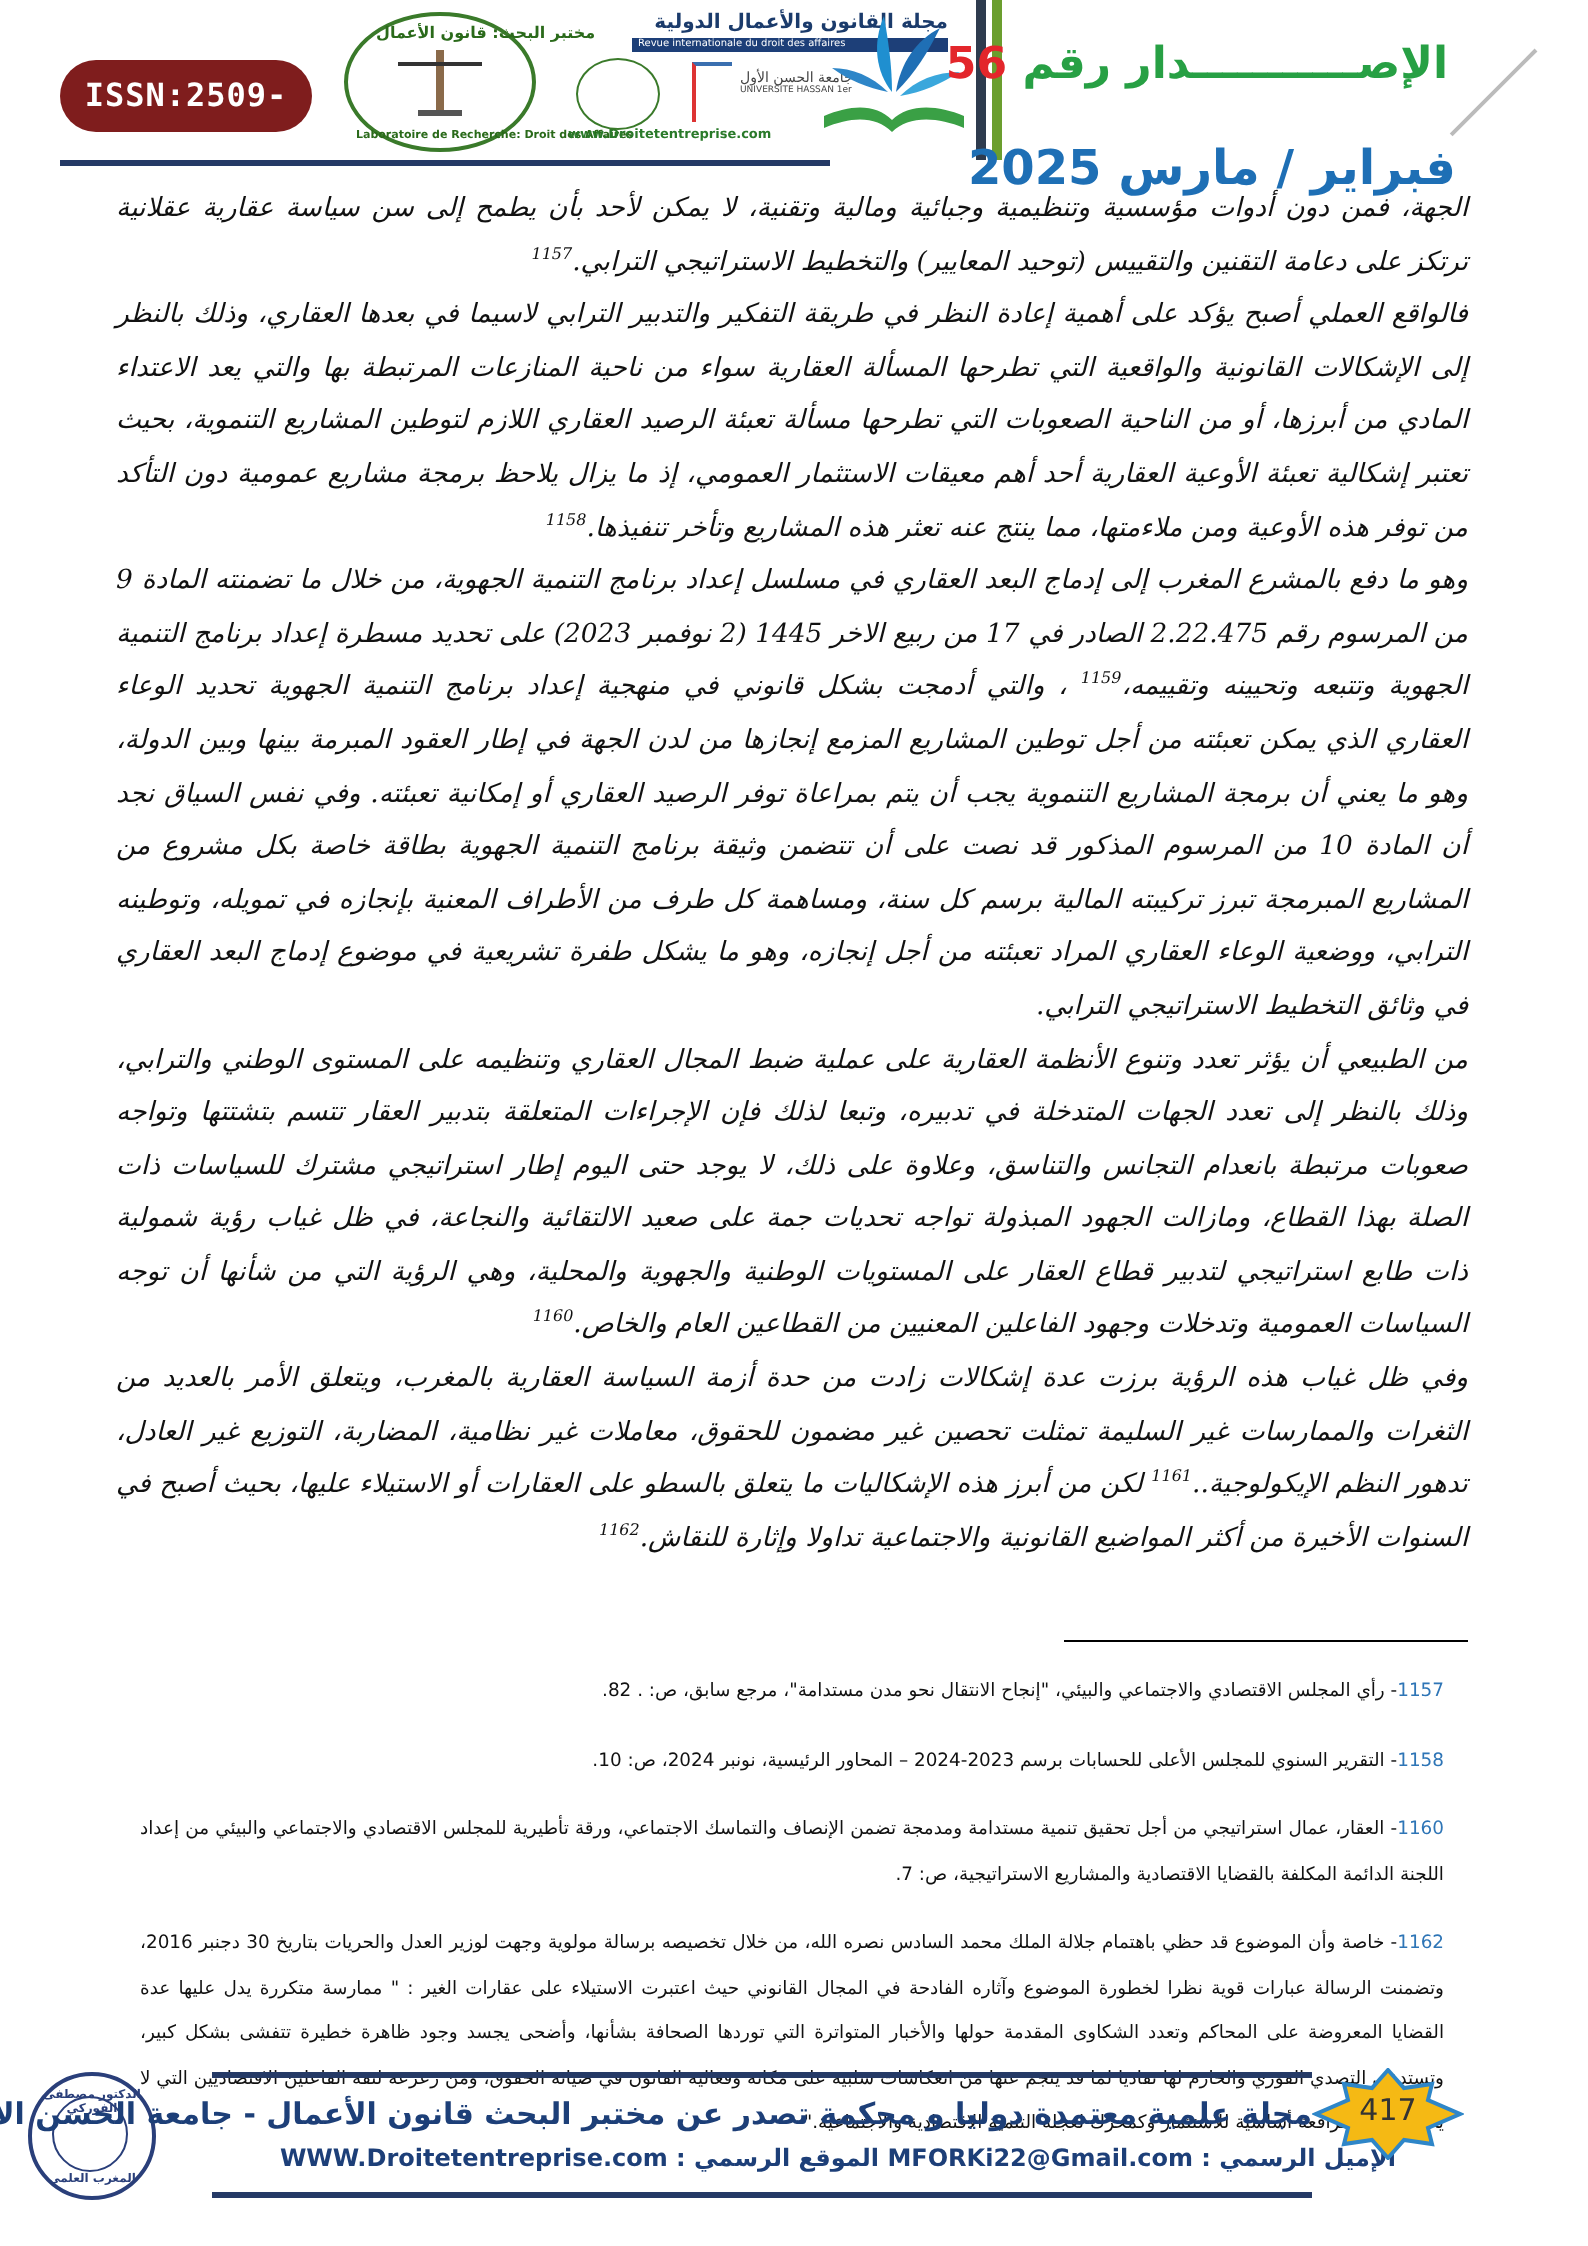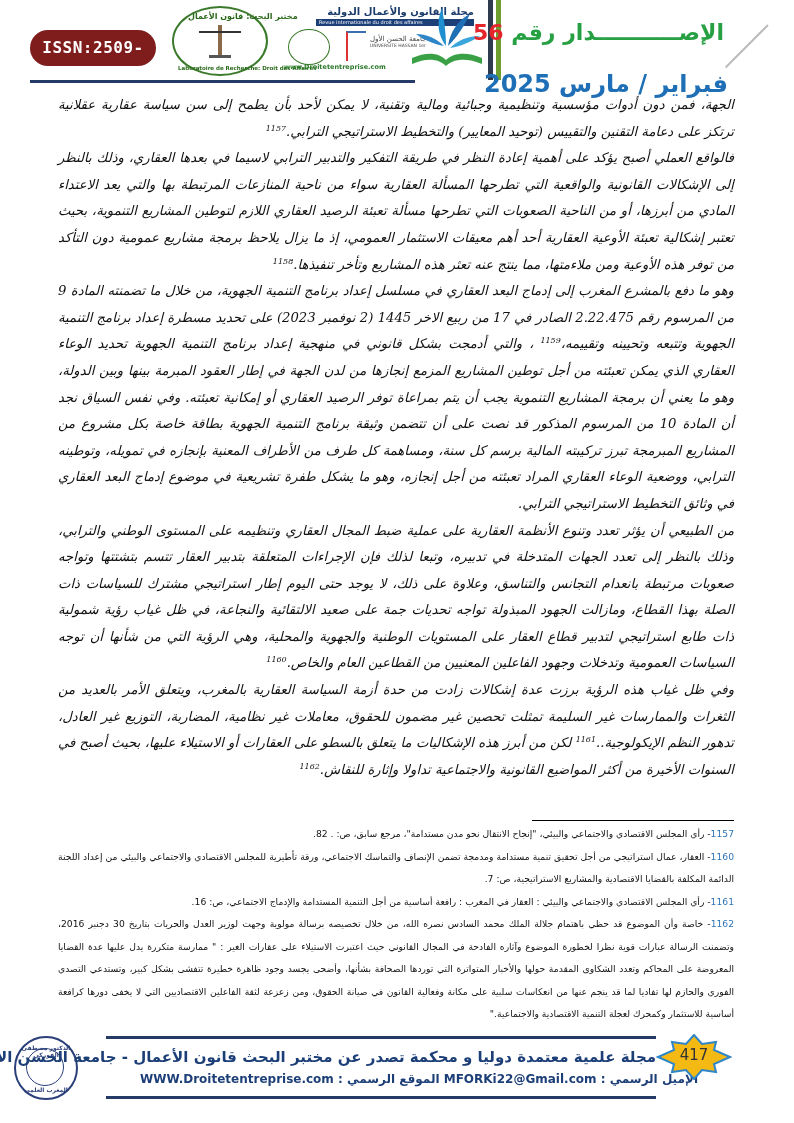--- a/index.html
+++ b/index.html
@@ -28,21 +28,21 @@
   .diag { position:absolute; left:708px; top:24px; width:60px; height:2px; background:#bbb; transform:rotate(-45deg); transform-origin:right center; }
   .header-rule { position:absolute; left:30px; top:80px; width:385px; height:3px; background:#253a66; }
 
   .content { position:absolute; left:58px; top:92px; width:676px; direction:rtl; text-align:justify; font-family:"DejaVu Serif", serif; font-size:13.2px; line-height:26.6px; }
   .content p { margin:0;font-style:italic; }
   .content sup { font-size:8px; line-height:0; }
   .content .heading { font-weight:bold; }
 
   .fn-rule { position:absolute; left:532px; top:820px; width:202px; height:1px; background:#000; }
   .footnotes { position:absolute; left:58px; top:823px; width:676px; direction:rtl; text-align:justify; font-family:"DejaVu Sans", sans-serif; font-size:9.2px; line-height:22.5px; }
-  .footnotes p { margin:0; }
+  .footnotes p { margin:12px; }
   .fn-num { color:#2e75b6; }
 
   .footer-seal { position:absolute; left:14px; top:1036px; width:60px; height:60px; border:2px solid #2a3f7a; border-radius:50%; }
   .footer-seal .inner { position:absolute; left:10px; top:10px; width:36px; height:36px; border:1px solid #2a3f7a; border-radius:50%; }
   .footer-seal .t { position:absolute; width:60px; text-align:center; font-size:6px; font-weight:bold; color:#2a3f7a; }
   .footer-rule-top { position:absolute; left:106px; top:1036px; width:550px; height:3px; background:#253a66; }
   .footer-rule-bot { position:absolute; left:106px; top:1096px; width:550px; height:3px; background:#253a66; }
   .footer-line1 { position:absolute; left:106px; top:1048px; width:550px; direction:rtl; text-align:right; font-size:15px; font-weight:bold; color:#1d3f78; white-space:nowrap; }
   .footer-line2 { position:absolute; left:106px; top:1072px; width:592px; direction:rtl; text-align:right; font-size:12px; font-weight:bold; color:#1d3f78; white-space:nowrap; }
   .page-star { position:absolute; left:656px; top:1034px; width:76px; height:46px; }
@@ -98,22 +98,22 @@
   <p><span>الجهة، فمن دون أدوات مؤسسية وتنظيمية وجبائية ومالية وتقنية، لا يمكن لأحد بأن يطمح إلى سن سياسة عقارية عقلانية ترتكز على دعامة التقنين والتقييس (توحيد المعايير) والتخطيط الاستراتيجي الترابي.</span><sup>1157</sup></p>
   <p><span>فالواقع العملي أصبح يؤكد على أهمية إعادة النظر في طريقة التفكير والتدبير الترابي لاسيما في بعدها العقاري، وذلك بالنظر إلى الإشكالات القانونية والواقعية التي تطرحها المسألة العقارية سواء من ناحية المنازعات المرتبطة بها والتي يعد الاعتداء المادي من أبرزها، أو من الناحية الصعوبات التي تطرحها مسألة تعبئة الرصيد العقاري اللازم لتوطين المشاريع التنموية، بحيث تعتبر إشكالية تعبئة الأوعية العقارية أحد أهم معيقات الاستثمار العمومي، إذ ما يزال يلاحظ برمجة مشاريع عمومية دون التأكد من توفر هذه الأوعية ومن ملاءمتها، مما ينتج عنه تعثر هذه المشاريع وتأخر تنفيذها.</span><sup>1158</sup></p>
   <p><span>وهو ما دفع بالمشرع المغرب إلى إدماج البعد العقاري في مسلسل إعداد برنامج التنمية الجهوية، من خلال ما تضمنته المادة 9 من المرسوم رقم 2.22.475 الصادر في 17 من ربيع الاخر 1445 (2 نوفمبر 2023) على تحديد مسطرة إعداد برنامج التنمية الجهوية وتتبعه وتحيينه وتقييمه،</span><sup>1159</sup><span> ، والتي أدمجت بشكل قانوني في منهجية إعداد برنامج التنمية الجهوية تحديد الوعاء العقاري الذي يمكن تعبئته من أجل توطين المشاريع المزمع إنجازها من لدن الجهة في إطار العقود المبرمة بينها وبين الدولة، وهو ما يعني أن برمجة المشاريع التنموية يجب أن يتم بمراعاة توفر الرصيد العقاري أو إمكانية تعبئته. وفي نفس السياق نجد أن المادة 10 من المرسوم المذكور قد نصت على أن تتضمن وثيقة برنامج التنمية الجهوية بطاقة خاصة بكل مشروع من المشاريع المبرمجة تبرز تركيبته المالية برسم كل سنة، ومساهمة كل طرف من الأطراف المعنية بإنجازه في تمويله، وتوطينه الترابي، ووضعية الوعاء العقاري المراد تعبئته من أجل إنجازه، وهو ما يشكل طفرة تشريعية في موضوع إدماج البعد العقاري في وثائق التخطيط الاستراتيجي الترابي.</span></p>
   <p><span>من الطبيعي أن يؤثر تعدد وتنوع الأنظمة العقارية على عملية ضبط المجال العقاري وتنظيمه على المستوى الوطني والترابي، وذلك بالنظر إلى تعدد الجهات المتدخلة في تدبيره، وتبعا لذلك فإن الإجراءات المتعلقة بتدبير العقار تتسم بتشتتها وتواجه صعوبات مرتبطة بانعدام التجانس والتناسق، وعلاوة على ذلك، لا يوجد حتى اليوم إطار استراتيجي مشترك للسياسات ذات الصلة بهذا القطاع، ومازالت الجهود المبذولة تواجه تحديات جمة على صعيد الالتقائية والنجاعة، في ظل غياب رؤية شمولية ذات طابع استراتيجي لتدبير قطاع العقار على المستويات الوطنية والجهوية والمحلية، وهي الرؤية التي من شأنها أن توجه السياسات العمومية وتدخلات وجهود الفاعلين المعنيين من القطاعين العام والخاص.</span><sup>1160</sup></p>
   <p><span>وفي ظل غياب هذه الرؤية برزت عدة إشكالات زادت من حدة أزمة السياسة العقارية بالمغرب، ويتعلق الأمر بالعديد من الثغرات والممارسات غير السليمة تمثلت تحصين غير مضمون للحقوق، معاملات غير نظامية، المضاربة، التوزيع غير العادل، تدهور النظم الإيكولوجية..</span><sup>1161</sup><span> لكن من أبرز هذه الإشكاليات ما يتعلق بالسطو على العقارات أو الاستيلاء عليها، بحيث أصبح في السنوات الأخيرة من أكثر المواضيع القانونية والاجتماعية تداولا وإثارة للنقاش.</span><sup>1162</sup></p>
 </div>
 
 <div class="fn-rule"></div>
 <div class="footnotes">
   <p><span class="fn-num">1157</span><span>- رأي المجلس الاقتصادي والاجتماعي والبيئي، "إنجاح الانتقال نحو مدن مستدامة"، مرجع سابق، ص: . 82.</span></p>
+  <p><span class="fn-num">1158</span><span>- التقرير السنوي للمجلس الأعلى للحسابات برسم 2023-2024 – المحاور الرئيسية، نونبر 2024، ص: 10.</span></p>
   <p><span class="fn-num">1160</span><span>- العقار، عمال استراتيجي من أجل تحقيق تنمية مستدامة ومدمجة تضمن الإنصاف والتماسك الاجتماعي، ورقة تأطيرية للمجلس الاقتصادي والاجتماعي والبيئي من إعداد اللجنة الدائمة المكلفة بالقضايا الاقتصادية والمشاريع الاستراتيجية، ص: 7.</span></p>
-  <p><span class="fn-num">1161</span><span>- رأي المجلس الاقتصادي والاجتماعي والبيئي : العقار في المغرب : رافعة أساسية من أجل التنمية المستدامة والإدماج الاجتماعي، ص: 16.</span></p>
   <p><span class="fn-num">1162</span><span>- خاصة وأن الموضوع قد حظي باهتمام جلالة الملك محمد السادس نصره الله، من خلال تخصيصه برسالة مولوية وجهت لوزير العدل والحريات بتاريخ 30 دجنبر 2016، وتضمنت الرسالة عبارات قوية نظرا لخطورة الموضوع وآثاره الفادحة في المجال القانوني حيث اعتبرت الاستيلاء على عقارات الغير : " ممارسة متكررة يدل عليها عدة القضايا المعروضة على المحاكم وتعدد الشكاوى المقدمة حولها والأخبار المتواترة التي توردها الصحافة بشأنها، وأضحى يجسد وجود ظاهرة خطيرة تتفشى بشكل كبير، وتستدعي التصدي الفوري والحازم لها تفاديا لما قد ينجم عنها من انعكاسات سلبية على مكانة وفعالية القانون في صيانة الحقوق، ومن زعزعة لثقة الفاعلين الاقتصاديين التي لا يخفى دورها كرافعة أساسية للاستثمار وكمحرك لعجلة التنمية الاقتصادية والاجتماعية."</span></p>
 </div>
 
 <div class="footer-seal">
   <span class="t" style="top:6px;">الدكتور مصطفى الفوركي</span>
   <div class="inner"></div>
   <span class="t" style="bottom:5px;">المغرب العلمي</span>
 </div>
 <div class="footer-rule-top"></div>
 <div class="footer-line1">مجلة علمية معتمدة  دوليا و محكمة تصدر عن مختبر البحث قانون الأعمال - جامعة الحسن الأول - سطات - المغرب</div>

